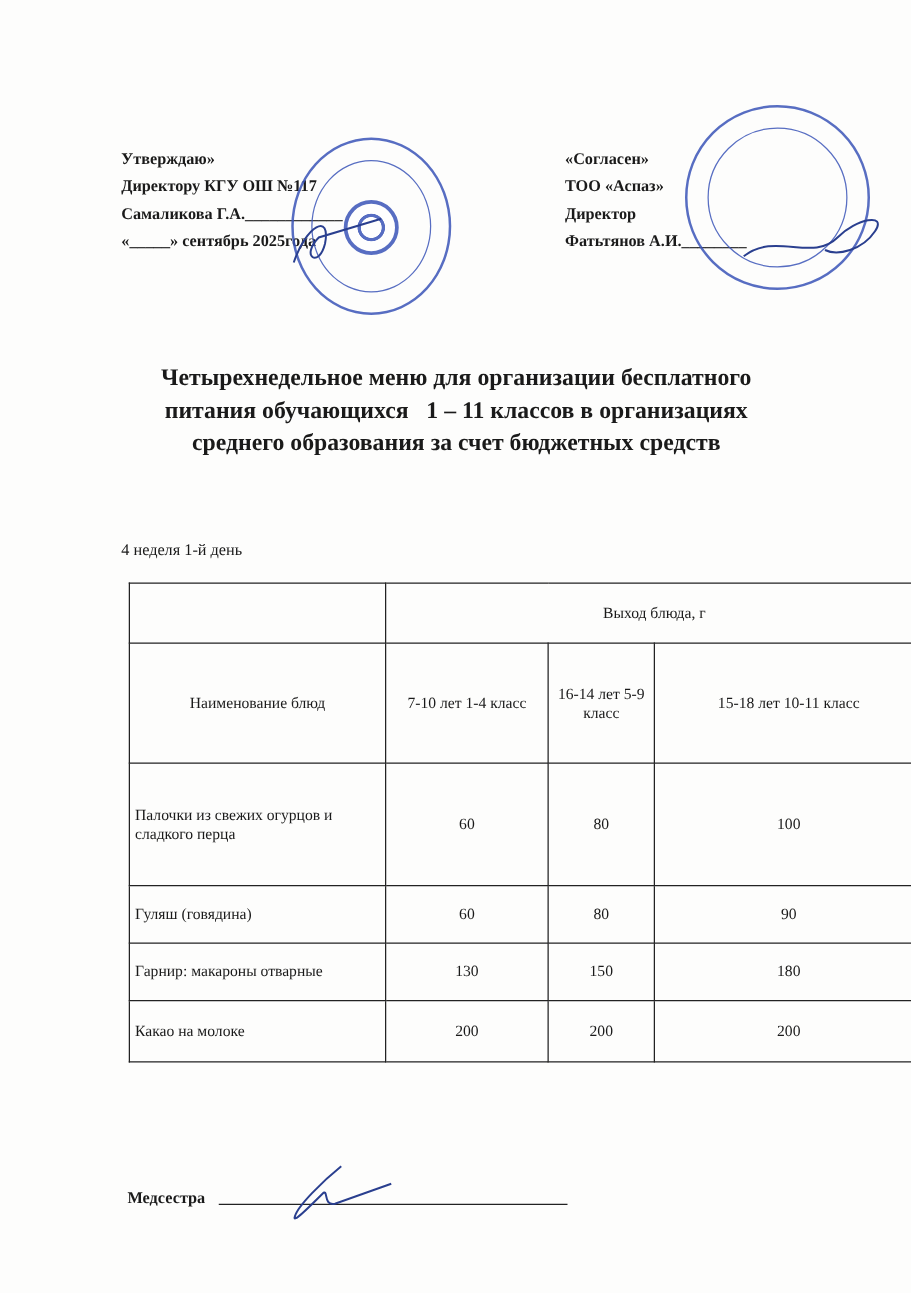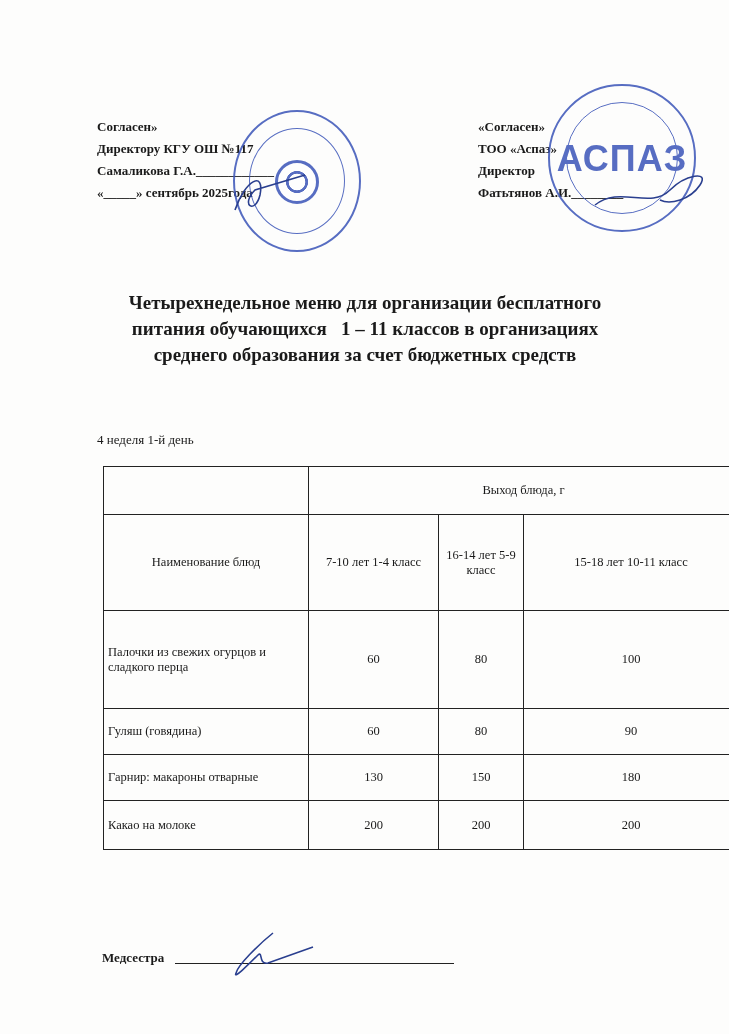--- a/index.html
+++ b/index.html
@@ -6,21 +6,21 @@
   body {
     width: 729px; height: 1034px; position: relative; overflow: hidden;
     background: #fdfdfc;
     font-family: "Liberation Serif", serif;
     color: #1a1a1a;
   }
   .approve, .agree {
     position: absolute; font-weight: bold; font-size: 13px; line-height: 22px;
   }
   .approve { left: 97px; top: 116px; }
-  .agree { left: 478px; top: 116px; }
+  .agree { left: 452px; top: 116px; }
   .approve div, .agree div { white-space: nowrap; }
   .stamp {
     position: absolute; border-radius: 50%;
     border: 2px solid #3b55b8; color: #3b55b8;
     box-sizing: border-box; opacity: 0.85;
   }
   .stamp-left { left: 233px; top: 110px; width: 128px; height: 142px; }
   .stamp-left .inner {
     position: absolute; left: 14px; top: 16px; right: 14px; bottom: 16px;
     border: 1px solid #3b55b8; border-radius: 50%;
@@ -74,21 +74,21 @@
     position: absolute; left: 102px; top: 950px; font-weight: bold; font-size: 13px;
   }
   .nurse-line {
     position: absolute; left: 175px; top: 963px; width: 279px; border-bottom: 1px solid #222;
   }
 </style>
 </head>
 <body>
 
 <div class="approve">
-  <div>Согласен»</div>
+  <div>Утверждаю»</div>
   <div>Директору КГУ ОШ №117</div>
   <div>Самаликова Г.А.____________</div>
   <div>«_____» сентябрь 2025года</div>
 </div>
 
 <div class="stamp stamp-left">
   <div class="inner"></div>
   <div class="emblem"></div>
 </div>
 <svg class="signature" style="left:225px;top:160px;" width="90" height="60">
@@ -97,21 +97,20 @@
 
 <div class="agree">
   <div>«Согласен»</div>
   <div>ТОО «Аспаз»</div>
   <div>Директор</div>
   <div>Фатьтянов А.И.________</div>
 </div>
 
 <div class="stamp stamp-right">
   <div class="inner"></div>
-  <div class="logo">АСПАЗ</div>
 </div>
 <svg class="signature" style="left:590px;top:165px;" width="130" height="55">
   <path d="M5 40 C 30 20, 60 45, 80 25 C 95 10, 120 5, 110 20 C 100 35, 80 40, 70 35"></path>
 </svg>
 
 <div class="title">Четырехнедельное меню для организации бесплатного
 питания обучающихся   1 – 11 классов в организациях
 среднего образования за счет бюджетных средств</div>
 
 <div class="day-label">4 неделя 1-й день</div>

